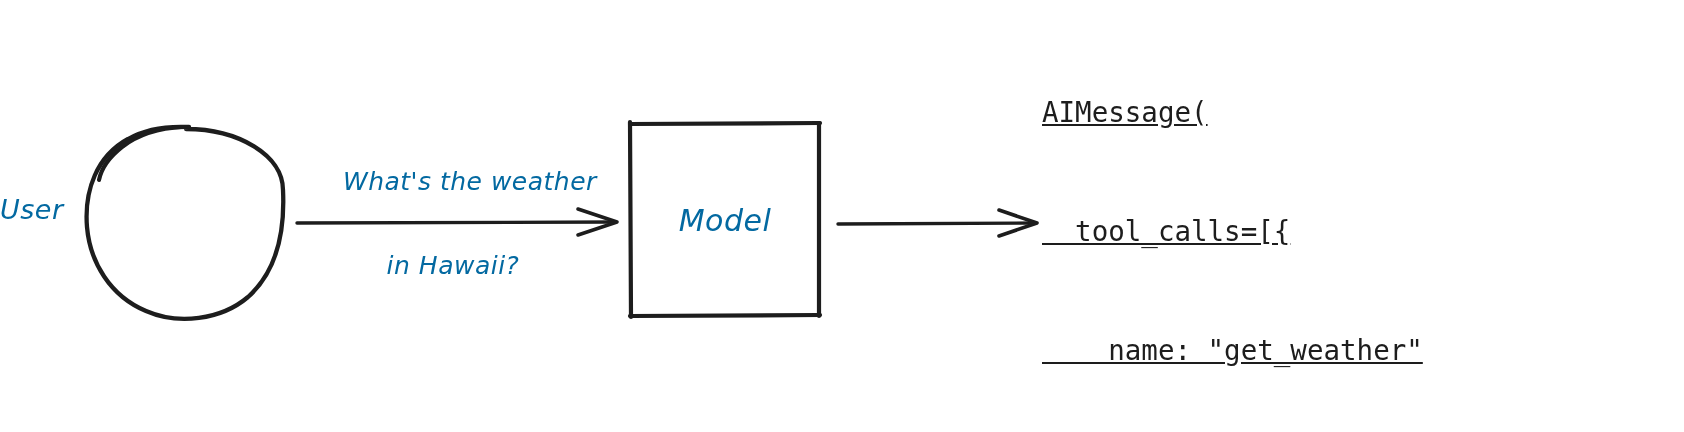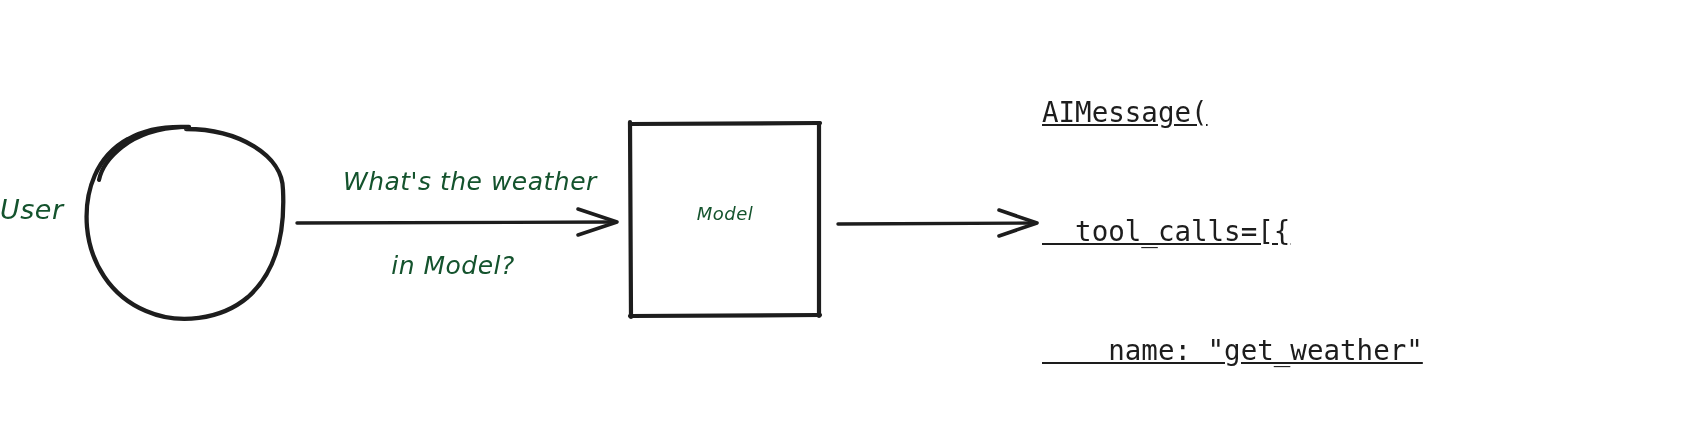--- a/index.html
+++ b/index.html
@@ -24,42 +24,42 @@
     left: 0;
     top: 0;
     width: 1684px;
     height: 432px;
   }
 
   
   .hand {
     position: absolute;
     font-family: "DejaVu Sans", sans-serif;
-    color: #14532d;
+    color: #0369a1;
     white-space: pre;
     letter-spacing: 0.5px;
     -webkit-font-smoothing: antialiased;
   }
 
   #user-label {
     left: 0px;
     top: 194px;
     width: 372px;
     text-align: left;
     font-size: 27px;
     font-style: italic;
     font-weight: 400;
   }
 
   #model-label {
     left: 630px;
     top: 203px;
     width: 190px;
     text-align: center;
-    font-size: 18px;
+    font-size: 30px;
     font-style: italic;
     font-weight: 400;
   }
 
   #edge-label {
     left: 278px;
     top: 119px;
     width: 350px;
     text-align: center;
     font-size: 25px;
@@ -125,21 +125,21 @@
       <path d="M 999 210 L 1037 223 L 999 236" fill="none" stroke="#1d1d1d" stroke-width="3.6" stroke-linecap="round" stroke-linejoin="round"></path>
     </g>
   </svg>
 
   <div class="hand" id="user-label">User</div>
 
   <div class="hand" id="model-label">Model</div>
 
   <div class="hand" id="edge-label">
     <span class="l1">What's the weather</span>
-    <span class="l2">in Model?</span>
+    <span class="l2">in Hawaii?</span>
   </div>
 
   <div id="code-block">
     <span class="code-line">AIMessage(</span>
     <span class="code-line">  tool_calls=[{</span>
     <span class="code-line">    name: "get_weather"</span>
     
     
     
     

